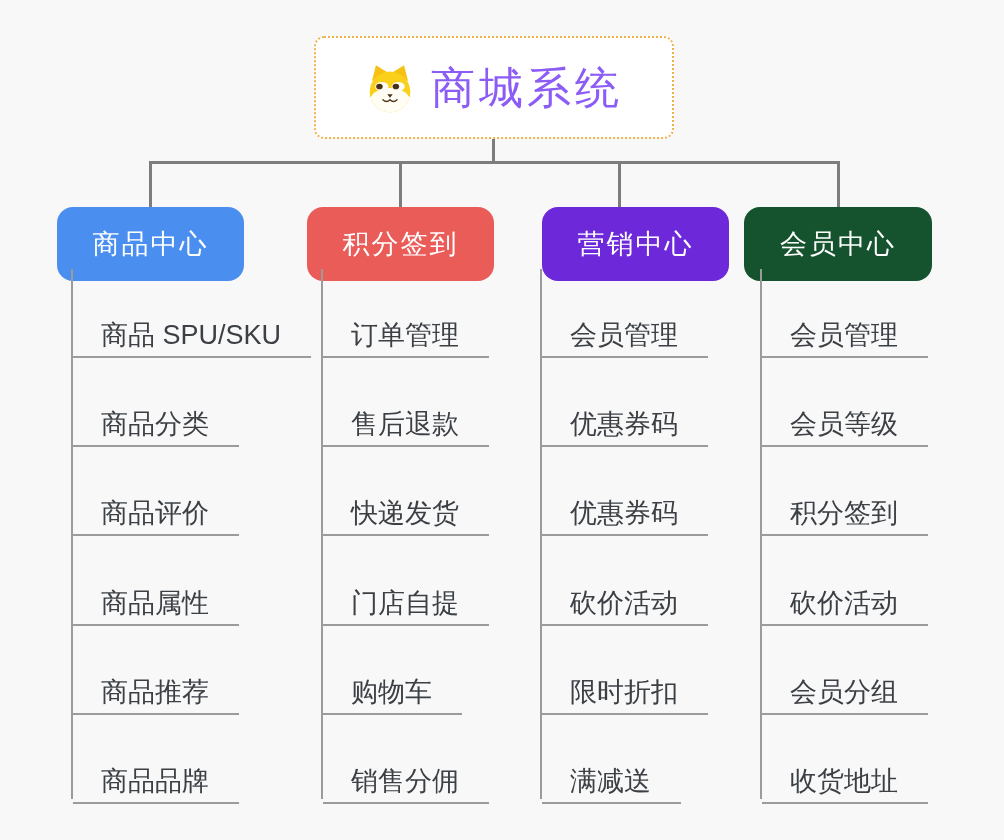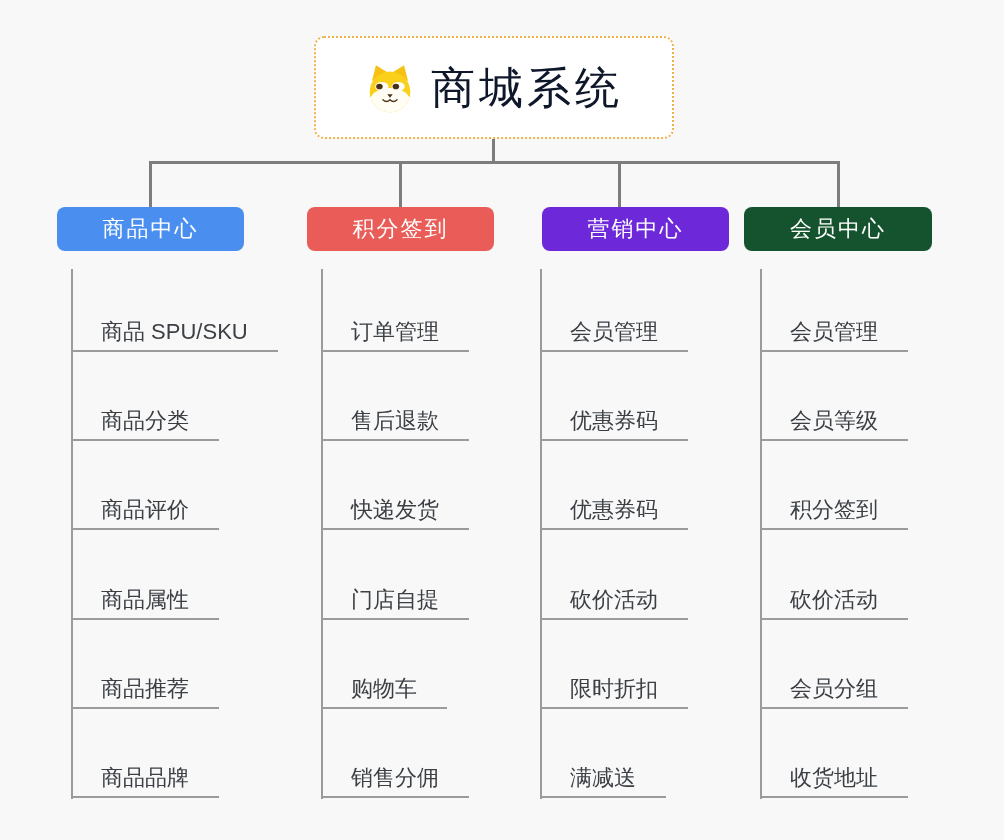--- a/index.html
+++ b/index.html
@@ -19,60 +19,60 @@
     position:absolute;left:314px;top:36px;
     width:360px;height:103px;
     background:#ffffff;
     border:2px dotted #F2B04A;
     border-radius:10px;
     box-sizing:border-box;
     display:flex;align-items:center;justify-content:center;
     gap:16px;
   }
   .root-title{
-    color:#0f172a;
+    color:#8b5cf6;
     font-size:44px;
     letter-spacing:4px;
     line-height:1;
     white-space:nowrap;
   }
   .root-icon{width:50px;height:52px;flex:0 0 auto;}
 
   
   .line{position:absolute;background:#7d7d7d;}
   .root-stem{left:492px;top:139px;width:3px;height:25px;}
   .top-bar{left:149px;top:161px;width:691px;height:3px;border-radius:2px;}
   .drop{top:161px;width:3px;height:46px;}
   .d0{left:149px}.d1{left:399px}.d2{left:618px}.d3{left:837px}
 
   
   .branch-header{
-    position:absolute;top:207px;height:44px;
-    border-radius:8px;
+    position:absolute;top:207px;height:74px;
+    border-radius:16px;
     display:flex;align-items:center;justify-content:center;
-    color:#ffffff;font-size:22px;letter-spacing:2px;
+    color:#ffffff;font-size:27px;letter-spacing:2px;
     white-space:nowrap;
   }
   .h0{left:57px;width:187px}
   .h1{left:307px;width:187px}
   .h2{left:526px;width:187px}
   .h3{left:744px;width:188px}
 
   
   .leaf-col{
     position:absolute;top:269px;height:530px;
     border-left:2px solid #9b9b9b;
     box-sizing:border-box;
   }
   .t0{left:71px}.t1{left:321px}.t2{left:540px}.t3{left:760px}
   .leaf-item{
     position:absolute;left:0;
     padding:0 30px 5px 28px;
     border-bottom:2px solid #9b9b9b;
-    font-size:22px;color:#3c4045;
+    font-size:27px;color:#3c4045;
     line-height:1.2;white-space:nowrap;
     cursor:default;
   }
   .r0{top:50px}.r1{top:139px}.r2{top:228px}.r3{top:318px}.r4{top:407px}.r5{top:496px}
 </style>
 </head>
 <body>
 
 <div id="canvas">
 

